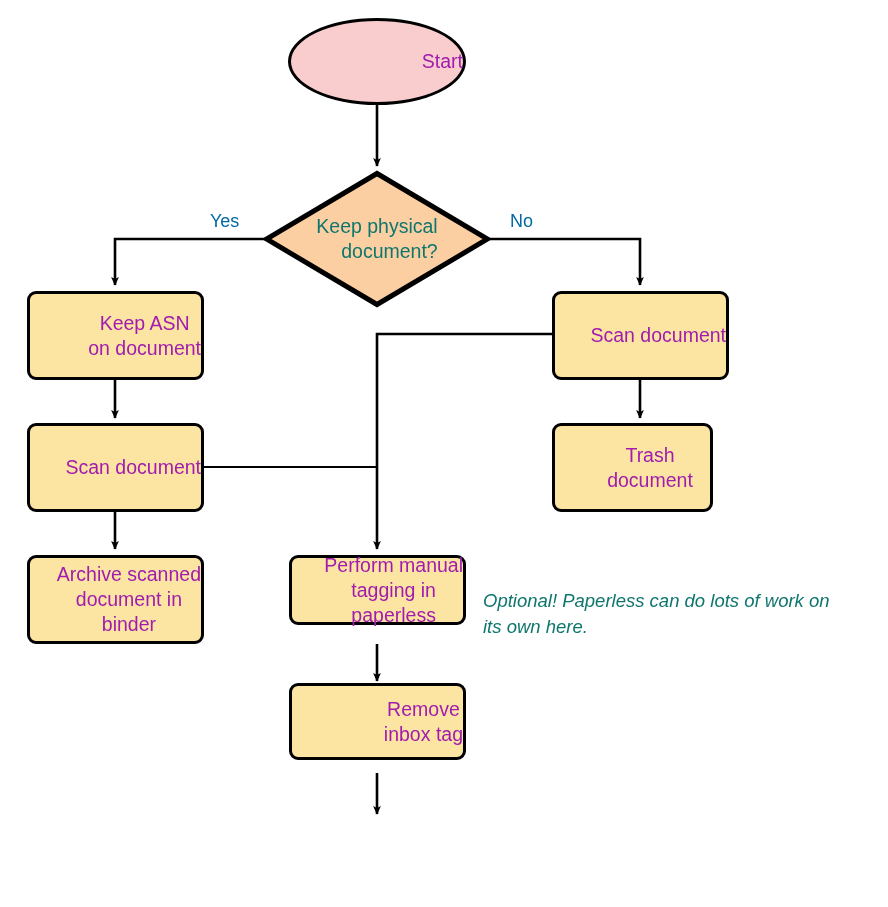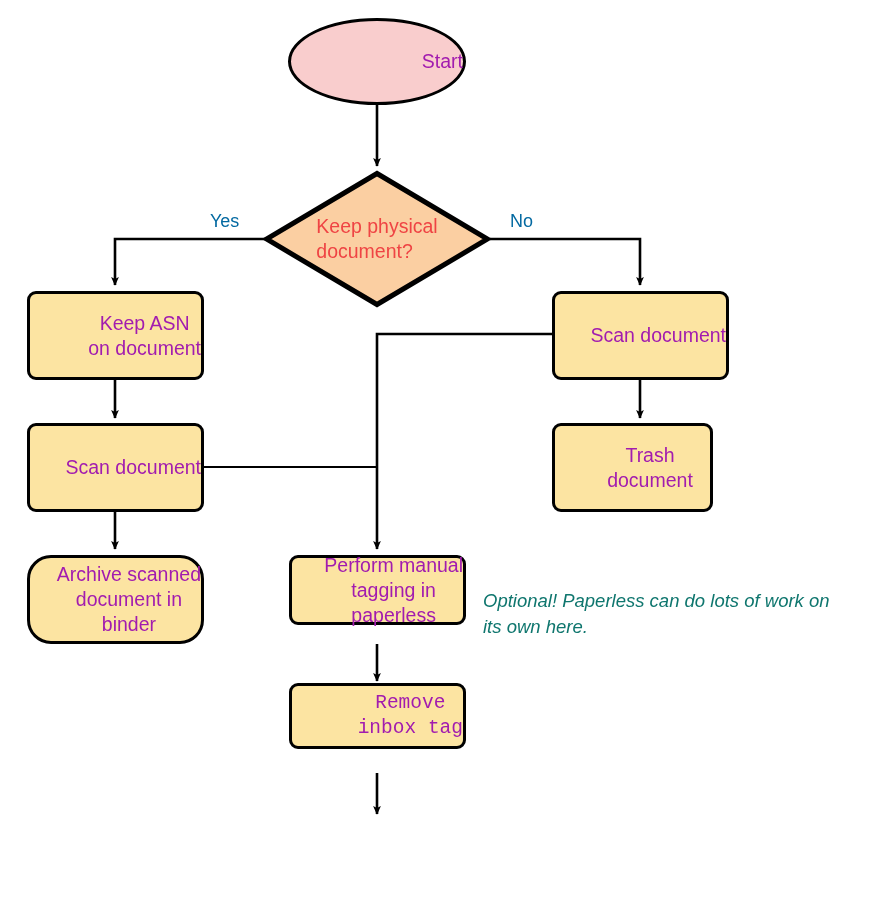--- a/index.html
+++ b/index.html
@@ -59,24 +59,24 @@
   }
   .decision-label {
     position: absolute;
     left: 0;
     top: 0;
     width: 100%;
     height: 100%;
     display: flex;
     align-items: center;
     justify-content: center;
-    text-align: left;
+    text-align: right;
     font-size: 19.5px;
     line-height: 25px;
-    color: #ef4444;
+    color: #0f766e;
     white-space: pre-line;
   }
   .edge-label {
     position: absolute;
     font-size: 18px;
     line-height: 20px;
     color: #0369a1;
     white-space: nowrap;
   }
   .annotation {
@@ -138,41 +138,41 @@
 
   <div class="node node-process" style="left:27px; top:291px; width:177px; height:89px;">
     <span>Keep ASN
 on document</span>
   </div>
 
   <div class="node node-process" style="left:27px; top:423px; width:177px; height:89px;">
     <span>Scan document</span>
   </div>
 
-  <div class="node node-process" style="left:27px; top:555px; width:177px; height:89px;border-radius:24px;">
+  <div class="node node-process" style="left:27px; top:555px; width:177px; height:89px;">
     <span>Archive scanned
 document in
 binder</span>
   </div>
 
   <div class="node node-process" style="left:552px; top:291px; width:177px; height:89px;">
     <span>Scan document</span>
   </div>
 
   <div class="node node-process" style="left:552px; top:423px; width:161px; height:89px;padding-left:35px;">
     <span>Trash document</span>
   </div>
 
   <div class="node node-process" style="left:289px; top:555px; width:177px; height:70px;">
     <span>Perform manual
 tagging in
 paperless</span>
   </div>
 
-  <div class="node node-process" style="left:289px; top:683px; width:177px; height:66px;font-family:Liberation Mono, monospace;">
+  <div class="node node-process" style="left:289px; top:683px; width:177px; height:77px;">
     <span>Remove
 inbox tag</span>
   </div>
 
 
   <div class="annotation" style="left:483px; top:588px; width:400px;">Optional! Paperless can do lots of work on
 its own here.</div>
 
 </div>
 

